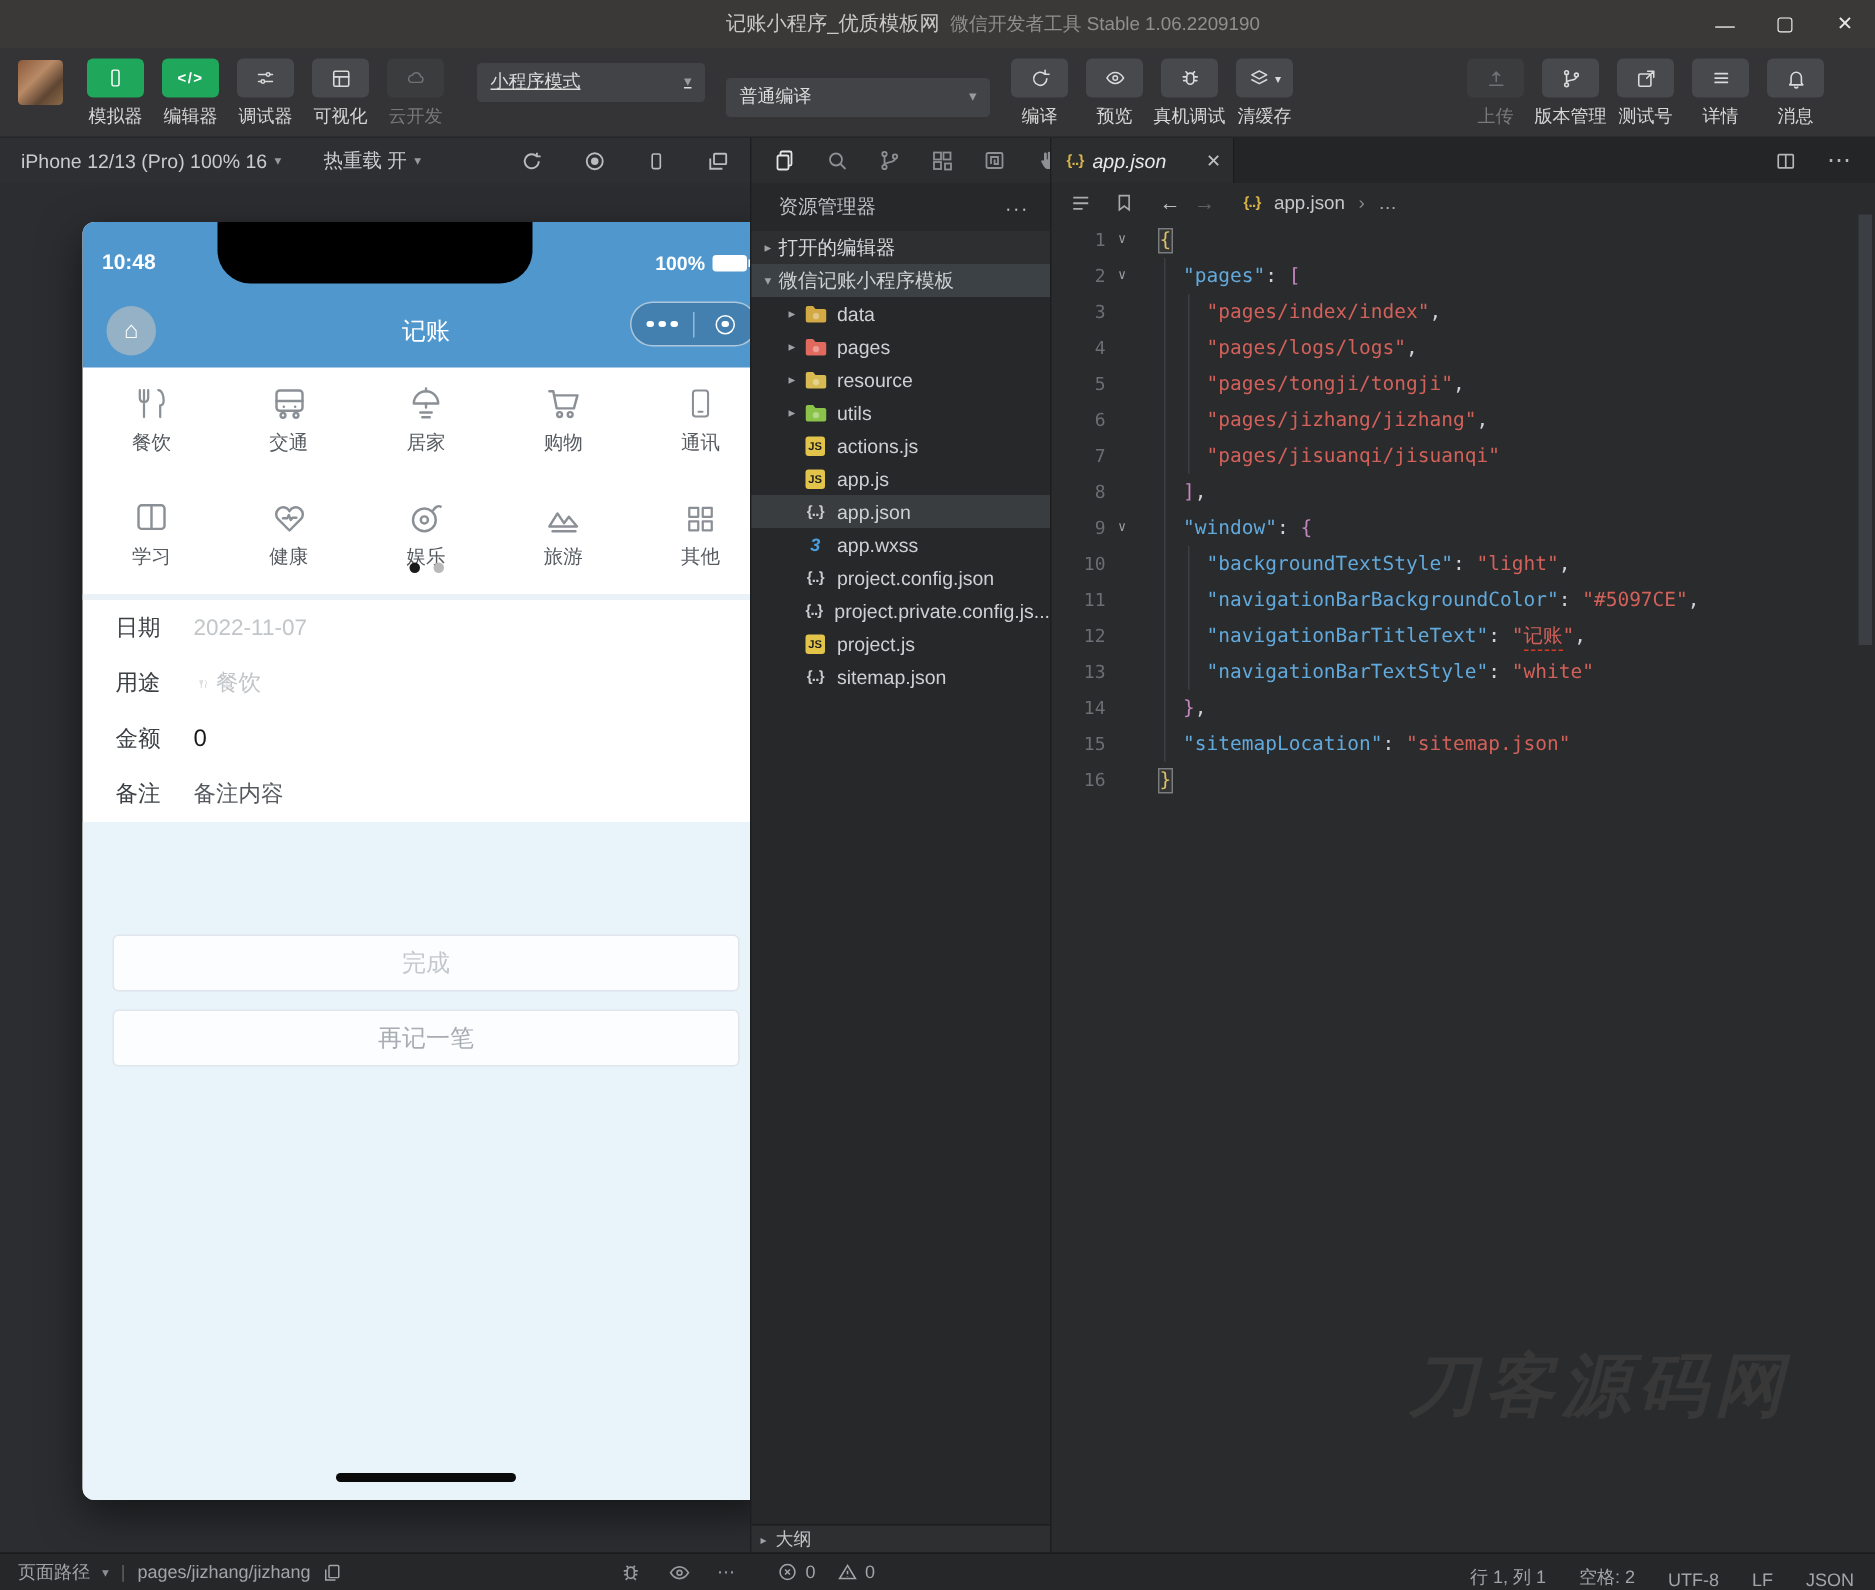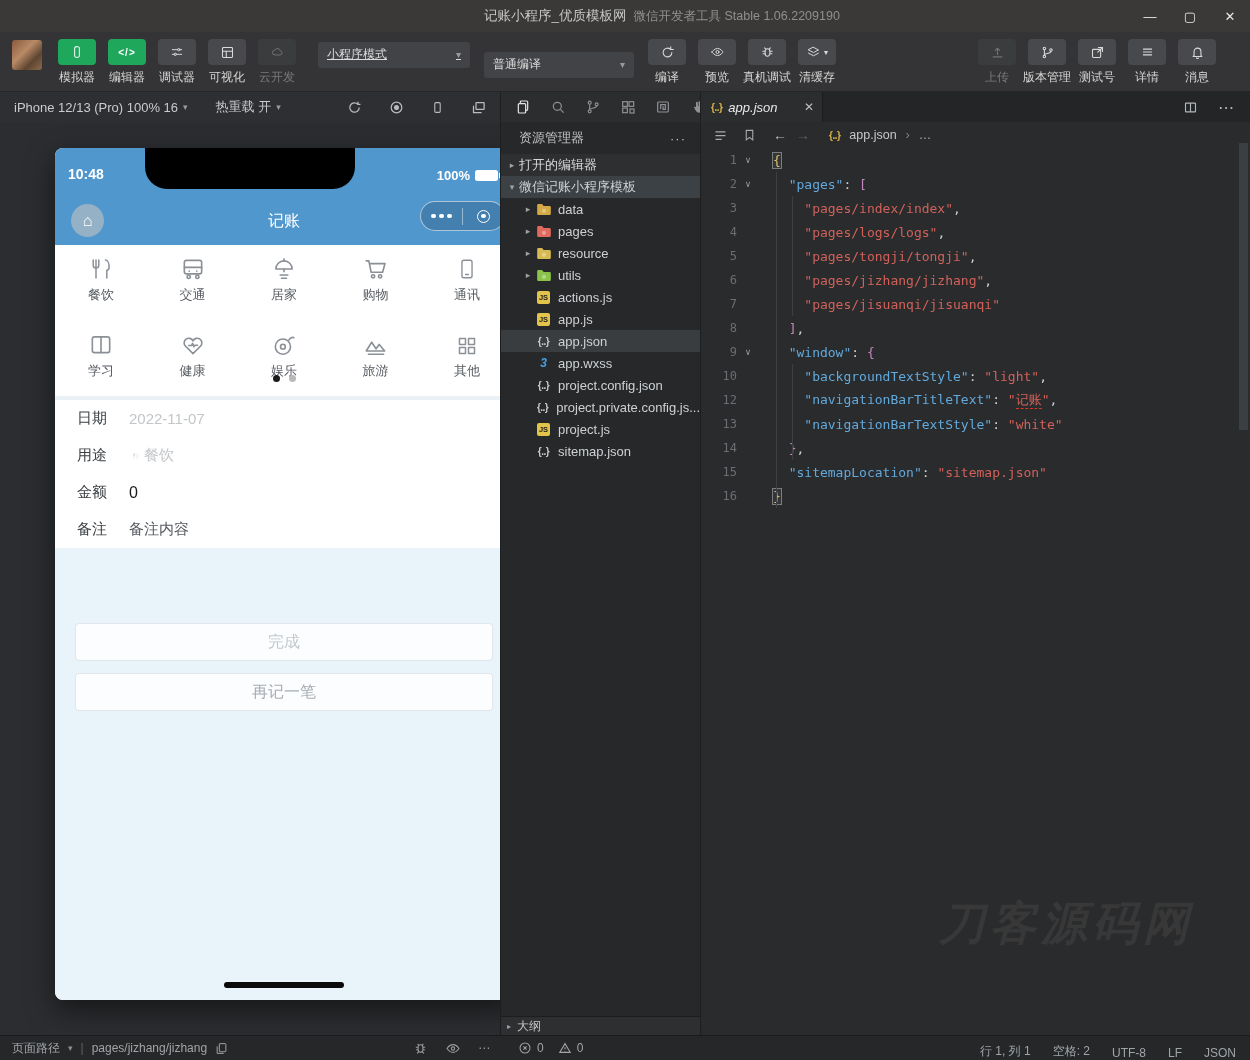--- a/index.html
+++ b/index.html
@@ -26,21 +26,21 @@
   .tbtn .ic { width:38px; height:26px; border-radius:4px; background:#47494c; color:#dadada;
     display:flex; align-items:center; justify-content:center; font-size:11px; font-weight:bold; }
   .tbtn.green .ic { background:#1fa75b; color:#fff; }
   .tbtn.dim .ic { background:#3a3c3e; color:#6f7274; }
   .tbtn .lb { font-size:12px; color:#d6d6d6; margin-top:4px; white-space:nowrap; }
   .tbtn.dim .lb { color:#79797b; }
   .select { height:26px; background:#414346; border-radius:3px; color:#dcdcdc; font-size:12px;
     display:flex; align-items:center; padding:0 9px; margin-bottom:14px; }
   .select .caret { margin-left:auto; color:#9a9a9a; font-size:10px; }
   #mode-select { width:152px; margin-left:16px;text-decoration:underline; }
-  #compile-select { width:150px; margin-left:14px; margin-right:8px;margin-top:20px; }
+  #compile-select { width:176px; margin-left:14px; margin-right:8px;margin-top:20px; }
   .tb-right { display:flex; margin-left:auto; padding-right:28px; }
 
   
   #sim-panel { position:absolute; top:92px; left:0; width:500px; bottom:25px; background:#2b2d30; }
   #explorer  { position:absolute; top:92px; left:500px; width:200px; bottom:25px; background:#26282a; border-left:1px solid #1d1e20; }
   #editor    { position:absolute; top:92px; left:700px; width:550px; bottom:25px; background:#292b2d; border-left:1px solid #1d1e20; }
 
   
   #sim-toolbar { height:30px; display:flex; align-items:center; font-size:13px; color:#c9cbcd;
     padding:0 14px; background:#2d2f32; }
@@ -761,20 +761,25 @@
           <span class="ln">9</span>
           <span class="fold">∨</span>
           <span class="ct"><span class="tk-p">  </span><span class="tk-k">"window"</span><span class="tk-p">: </span><span class="tk-b1">{</span></span>
         </div>
         <div class="codeline">
           <span class="ln">10</span>
           <span class="fold"></span>
           <span class="ct"><span class="tk-p">    </span><span class="tk-k">"backgroundTextStyle"</span><span class="tk-p">: </span><span class="tk-s">"light"</span><span class="tk-p">,</span></span>
         </div>
         <div class="codeline">
+          <span class="ln">11</span>
+          <span class="fold"></span>
+          <span class="ct"><span class="tk-p">    </span><span class="tk-k">"navigationBarBackgroundColor"</span><span class="tk-p">: </span><span class="tk-s">"#5097CE"</span><span class="tk-p">,</span></span>
+        </div>
+        <div class="codeline">
           <span class="ln">12</span>
           <span class="fold"></span>
           <span class="ct"><span class="tk-p">    </span><span class="tk-k">"navigationBarTitleText"</span><span class="tk-p">: </span><span class="tk-s">"</span><span class="tk-su">记账</span><span class="tk-s">"</span><span class="tk-p">,</span></span>
         </div>
         <div class="codeline">
           <span class="ln">13</span>
           <span class="fold"></span>
           <span class="ct"><span class="tk-p">    </span><span class="tk-k">"navigationBarTextStyle"</span><span class="tk-p">: </span><span class="tk-s">"white"</span></span>
         </div>
         <div class="codeline">

